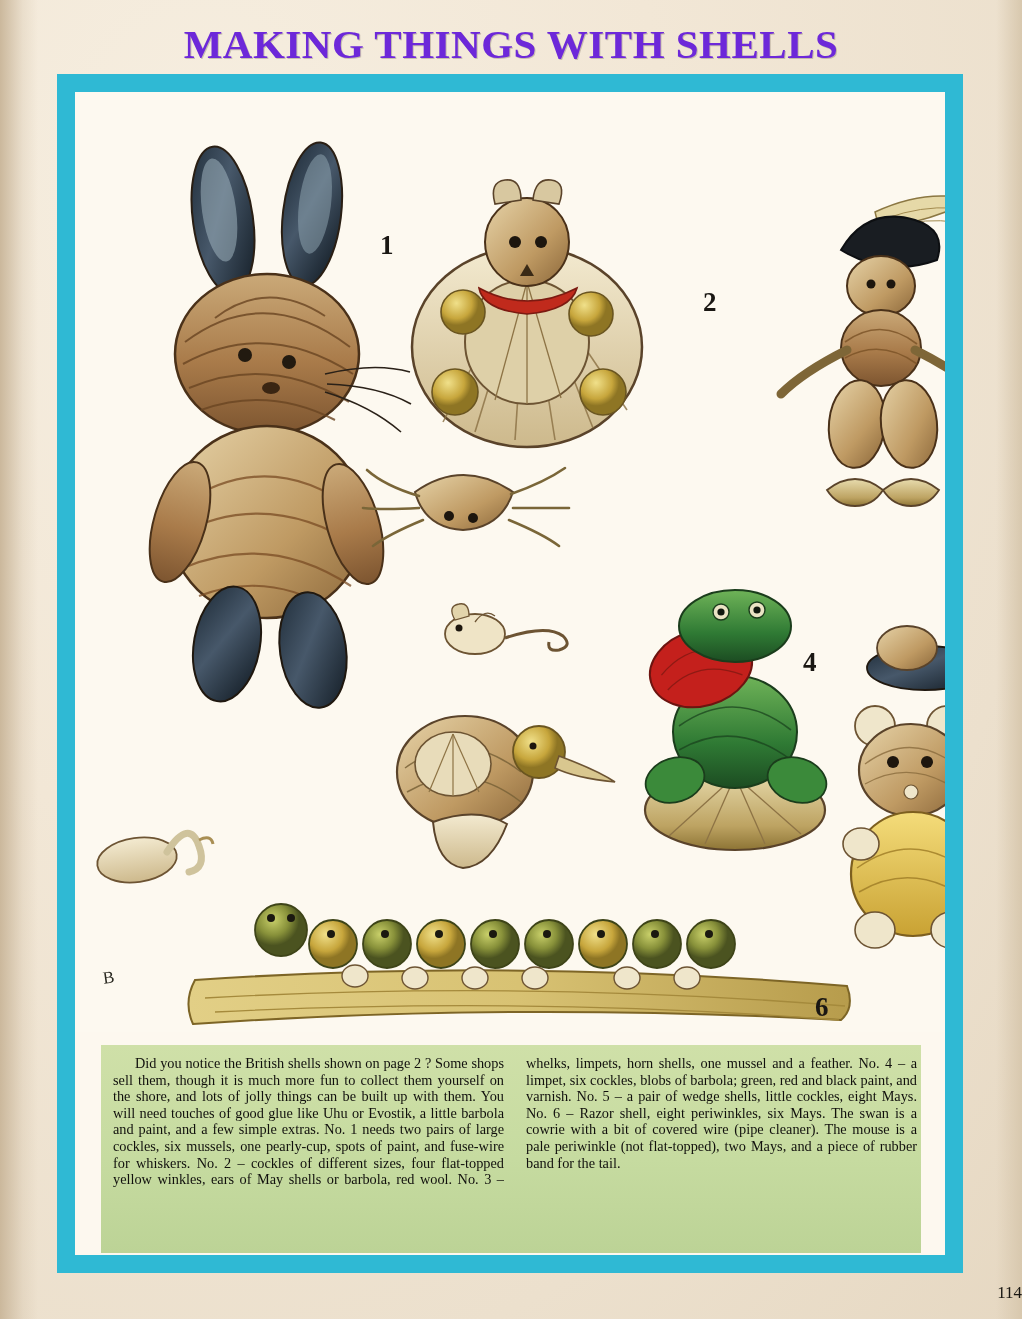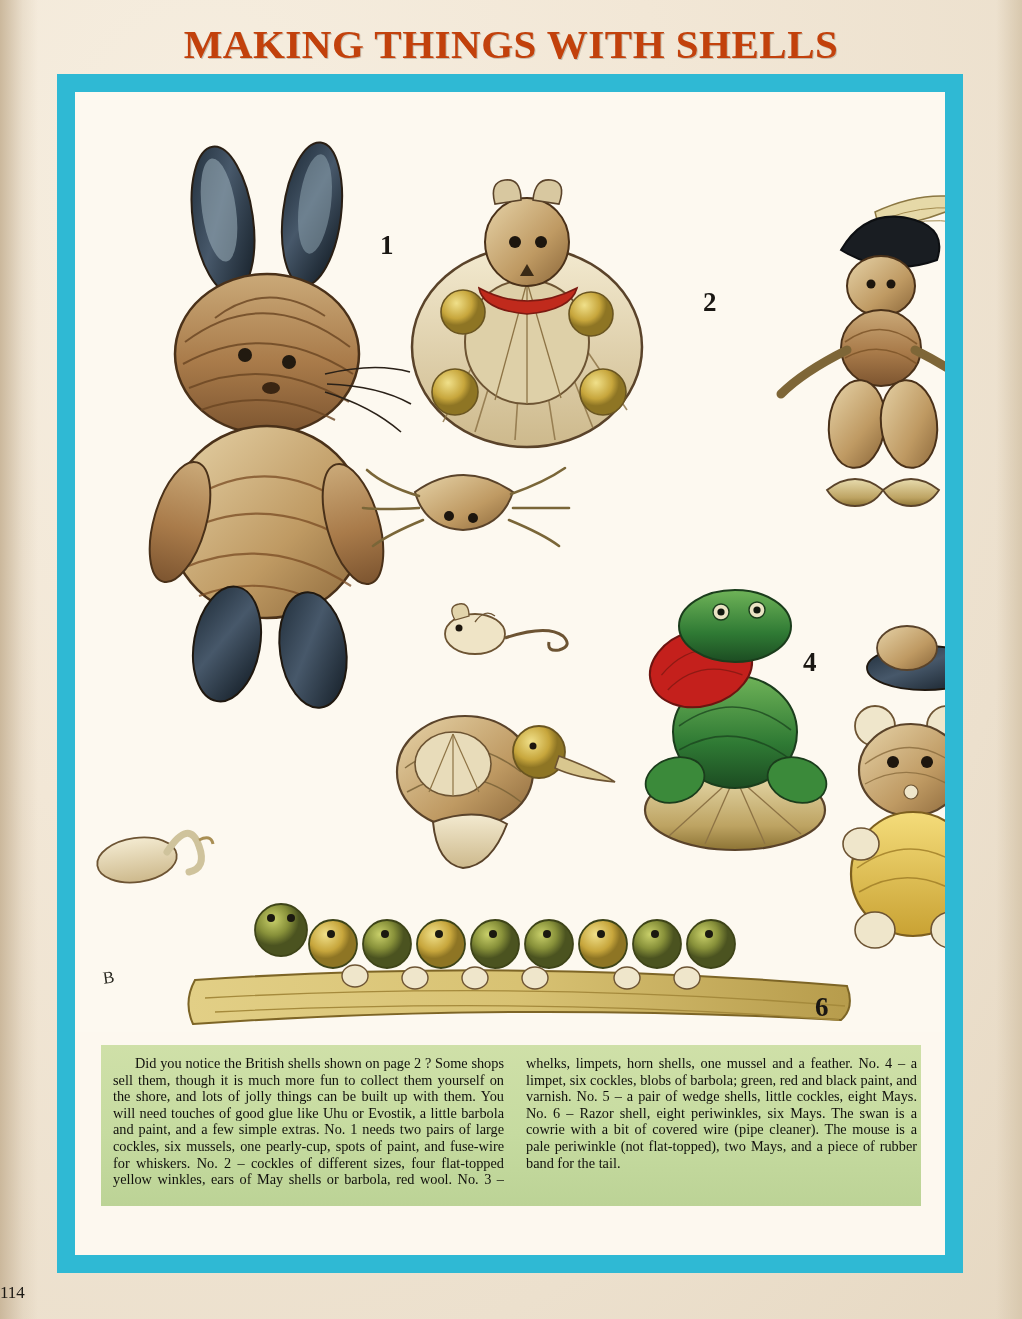--- a/index.html
+++ b/index.html
@@ -43,21 +43,21 @@
   .title {
     position: absolute;
     top: 20px;
     left: 0;
     width: 1022px;
     text-align: center;
     font-family: "Liberation Serif", serif;
     font-weight: bold;
     font-size: 41px;
     letter-spacing: 0.5px;
-    color: #c2410c;
+    color: #6d28d9;
     text-shadow: 1px 1px 0 rgba(120,110,95,0.35);
   }
 
   
   .frame {
     position: absolute;
     left: 57px;
     top: 74px;
     width: 906px;
     height: 1199px;
@@ -90,40 +90,40 @@
     font-size: 27px;
     color: #1a1713;
   }
 
   
   .caption {
     position: absolute;
     left: 26px;
     top: 953px;
     width: 820px;
-    height: 161px;
+    height: 208px;
     background: linear-gradient(to bottom, #cfe0a8 0%, #c6dba0 55%, #bcd396 100%);
     box-sizing: border-box;
     padding: 10px 4px 8px 12px;
     column-count: 2;
     column-gap: 22px;
     font-size: 14.3px;
     line-height: 16.6px;
     color: #11100d;
     text-align: justify;
     font-family: "Liberation Serif", serif;
   }
   .caption p { margin: 0; text-indent: 22px; }
 
   .folio {
     position: absolute;
     top: 1283px;
     left: 0;
     width: 1022px;
-    text-align: left;
+    text-align: right;
     font-size: 17px;
     color: #1a1713;
     font-family: "Liberation Serif", serif;
   }
 
   .artist-mark {
     position: absolute;
     left: 28px;
     top: 876px;
     font-size: 17px;

